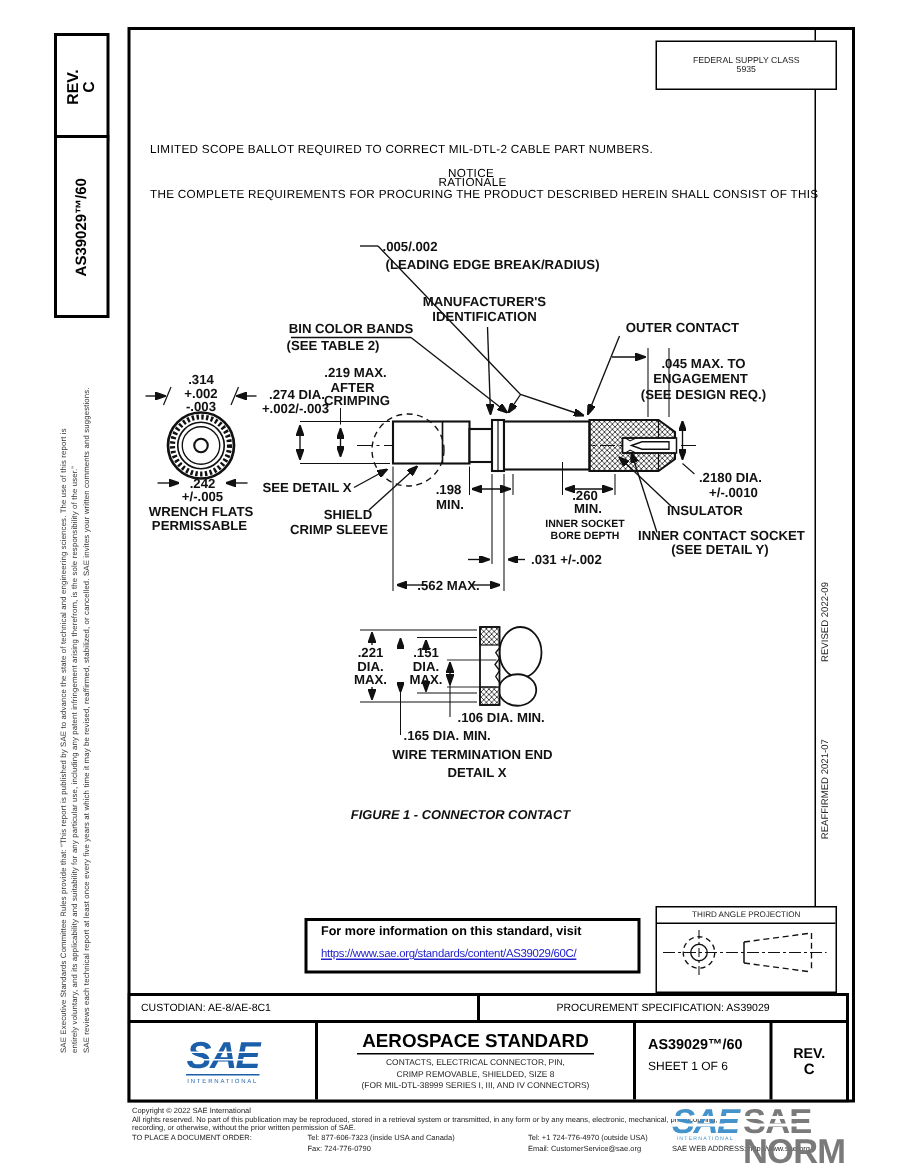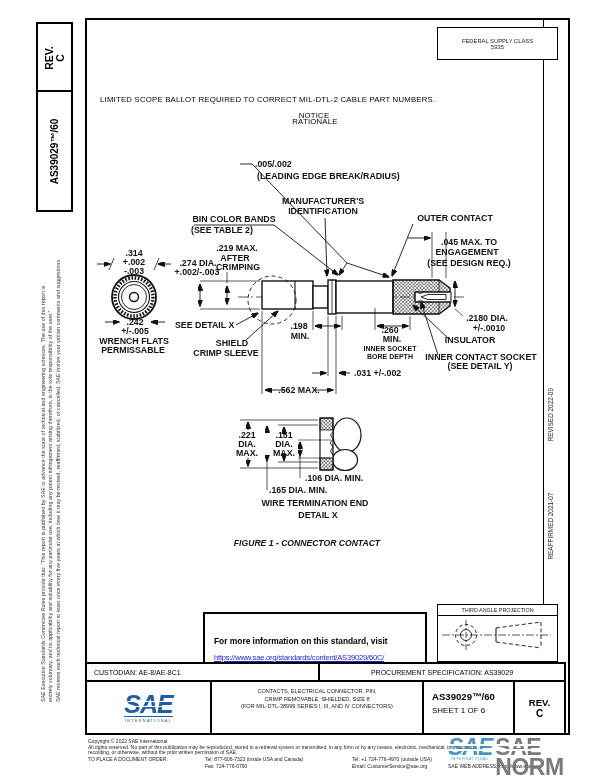--- a/index.html
+++ b/index.html
@@ -7,21 +7,21 @@
        font-family:"Liberation Sans",sans-serif;overflow:hidden;}
   .abs{position:absolute;}
   .vbox{border:2px solid #000;display:flex;align-items:center;justify-content:center;background:#fff;}
   .rot{transform:rotate(-90deg);text-align:center;white-space:nowrap;}
   .rotblock{transform-origin:0 0;transform:rotate(-90deg) translateX(-490px);width:490px;}
   .tiny{font-size:5.2px;line-height:7px;color:#333;letter-spacing:.1px;}
   .frame{border:2px solid #000;}
   .center{text-align:center;}
   .b{font-weight:bold;}
   .doc-text{font-size:7.8px;letter-spacing:.2px;}
-  .infobox{border:2.5px solid #000;background:#fff;padding:22px 9px;}
+  .infobox{border:2.5px solid #000;background:#fff;padding:1px 9px;}
   .info-link{color:#2222cc;text-decoration:underline;font-size:7.6px;text-align:right;}
   .tapbox{border:1.5px solid #000;background:#fff;}
   .tap-head{border-bottom:1.2px solid #000;font-size:5.4px;text-align:center;padding:2px 0;color:#222;}
   .cust-row{border:2px solid #000;display:flex;background:#fff;box-sizing:border-box;}
   .cust-cell{font-size:7px;display:flex;align-items:center;}
   .title-row{border:2px solid #000;display:flex;background:#fff;box-sizing:border-box;}
   .tb-cell{border-right:2px solid #000;box-sizing:border-box;}
   .sae-logo{font-style:italic;font-weight:bold;font-size:25px;color:#1b5faa;line-height:22px;position:relative;letter-spacing:-1px;}
   .sae-logo .stripe{position:absolute;left:-2px;width:110%;height:1.6px;background:#fff;}
   .sae-sub{font-size:4px;color:#1b5faa;letter-spacing:1.2px;text-align:center;border-top:1.2px solid #1b5faa;margin-top:1px;padding-top:1px;}
@@ -73,20 +73,21 @@
 
 <div class="abs" style="left:437px;top:27px;width:119px;height:31px;border:1.8px solid #000;background:#fff;display:flex;flex-direction:column;align-items:center;justify-content:center;">
   <div style="font-size:5.8px;color:#222;">FEDERAL SUPPLY CLASS</div>
   <div style="font-size:5.8px;color:#222;">5935</div>
 </div>
 
 <div class="abs center doc-text" style="left:86px;top:81px;width:458px;margin-top:36px;">RATIONALE</div>
 <div class="abs doc-text" style="left:100px;top:95px;">LIMITED SCOPE BALLOT REQUIRED TO CORRECT MIL-DTL-2 CABLE PART NUMBERS.</div>
 <div class="abs center doc-text" style="left:85px;top:111px;width:458px;">NOTICE</div>
 <div class="abs doc-text" style="left:100px;top:125px;line-height:9.5px;">
+  <div>THE COMPLETE REQUIREMENTS FOR PROCURING THE PRODUCT DESCRIBED HEREIN SHALL CONSIST OF THIS</div>
 </div>
 
 <svg class="abs" style="left:88px;top:148px;" width="460" height="430" viewBox="0 0 460 430">
   <defs>
     <marker id="ah" markerWidth="7" markerHeight="5" refX="6.5" refY="2.5" orient="auto-start-reverse" markerUnits="userSpaceOnUse">
       <path d="M0,0 L7,2.5 L0,5 Z" stroke="none" fill="#111"></path>
     </marker>
     <pattern id="knurl" width="3.5" height="3.5" patternUnits="userSpaceOnUse">
       <path d="M0,3.5 L3.5,0 M0,0 L3.5,3.5" stroke="#555" stroke-width="0.5" fill="none"></path>
     </pattern>
@@ -294,20 +295,21 @@
     <div>
       <div class="sae-logo">
         <span>SAE</span>
         <span class="stripe" style="top:8px;"></span>
         <span class="stripe" style="top:13px;"></span>
       </div>
       <div class="sae-sub">INTERNATIONAL</div>
     </div>
   </div>
   <div class="tb-cell center" style="width:212px;padding-top:3px;">
+    <div class="b" style="font-size:12.5px;display:inline-block;border-bottom:1.6px solid #000;padding:0 4px 1px 4px;">AEROSPACE STANDARD</div>
     <div style="font-size:5.6px;line-height:7.6px;margin-top:3px;color:#222;">
       <div>CONTACTS, ELECTRICAL CONNECTOR, PIN,</div>
       <div>CRIMP REMOVABLE, SHIELDED, SIZE 8</div>
       <div>(FOR MIL-DTL-38999 SERIES I, III, AND IV CONNECTORS)</div>
     </div>
   </div>
   <div class="tb-cell" style="width:91px;padding:9px 0 0 8px;">
     <div class="b" style="font-size:9.6px;">AS39029™/60</div>
     <div style="font-size:8px;margin-top:4px;">SHEET 1 OF 6</div>
   </div>

